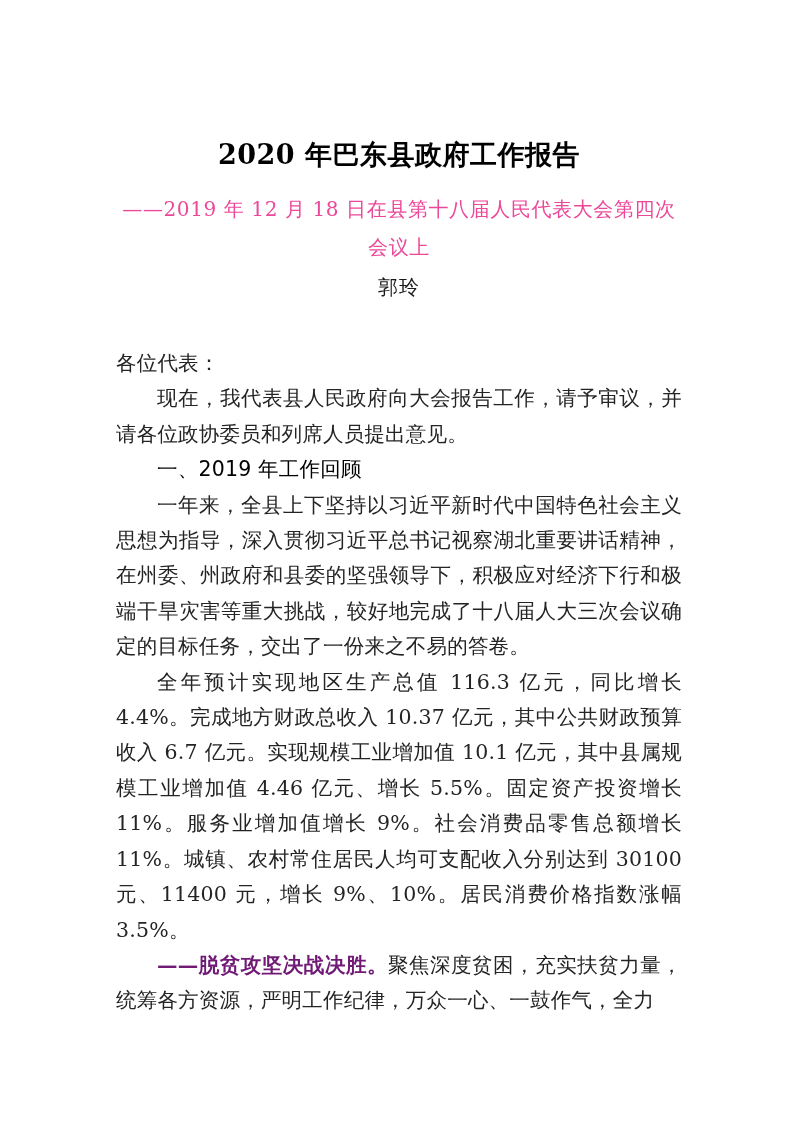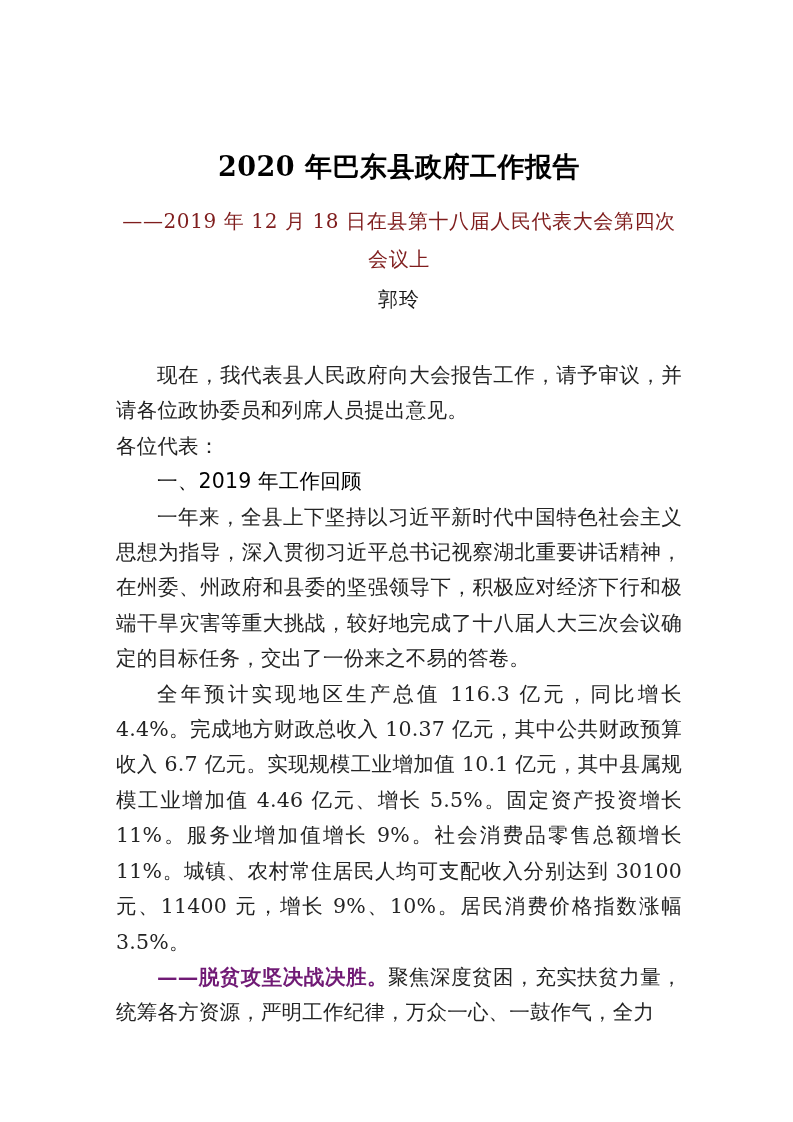--- a/index.html
+++ b/index.html
@@ -17,42 +17,42 @@
   .page {
     position: relative;
     width: 793px;
     height: 1122px;
     background: #ffffff;
     overflow: hidden;
   }
   .content {
     position: absolute;
     left: 116px;
-    top: 16px;
+    top: 4px;
     width: 566px;
   }
 
   
   .doc-title {
     margin-top: 132px;
     text-align: center;
     font-family: "DejaVu Serif", "Liberation Serif", serif;
     font-weight: bold;
     font-size: 27px;
     line-height: 38px;
     letter-spacing: 0.5px;
     color: #000000;
   }
   .doc-subtitle {
     margin-top: 16px;
     text-align: center;
     font-family: "DejaVu Serif", "Liberation Serif", serif;
     font-size: 20px;
     line-height: 38px;
-    color: #7f1d1d;
+    color: #ec4899;
     letter-spacing: 0.6px;
   }
   .doc-author {
     margin-top: 4px;
     text-align: center;
     font-family: "DejaVu Serif", "Liberation Serif", serif;
     font-size: 20px;
     line-height: 34px;
     color: #1a1a1a;
     letter-spacing: 1px;
@@ -101,23 +101,23 @@
   <div class="content">
 
     <div class="doc-title">2020 年巴东县政府工作报告</div>
 
     <div class="doc-subtitle">——2019 年 12 月 18 日在县第十八届人民代表大会第四次会议上</div>
 
     <div class="doc-author">郭玲</div>
 
     <div class="body-block">
 
+      <p class="para salutation">各位代表：</p>
+
       <p class="para indent">现在，我代表县人民政府向大会报告工作，请予审议，并请各位政协委员和列席人员提出意见。</p>
-
-      <p class="para salutation">各位代表：</p>
 
       <h2 class="section-heading">一、2019 年工作回顾</h2>
 
       <p class="para indent">一年来，全县上下坚持以习近平新时代中国特色社会主义思想为指导，深入贯彻习近平总书记视察湖北重要讲话精神，在州委、州政府和县委的坚强领导下，积极应对经济下行和极端干旱灾害等重大挑战，较好地完成了十八届人大三次会议确定的目标任务，交出了一份来之不易的答卷。</p>
 
       <p class="para indent">全年预计实现地区生产总值 116.3 亿元，同比增长 4.4%。完成地方财政总收入 10.37 亿元，其中公共财政预算收入 6.7 亿元。实现规模工业增加值 10.1 亿元，其中县属规模工业增加值 4.46 亿元、增长 5.5%。固定资产投资增长 11%。服务业增加值增长 9%。社会消费品零售总额增长 11%。城镇、农村常住居民人均可支配收入分别达到 30100 元、11400 元，增长 9%、10%。居民消费价格指数涨幅 3.5%。</p>
 
       <p class="para indent"><span class="lead-bold">——脱贫攻坚决战决胜。</span><span>聚焦深度贫困，充实扶贫力量，统筹各方资源，严明工作纪律，万众一心、一鼓作气，全力</span></p>
 
     </div>

